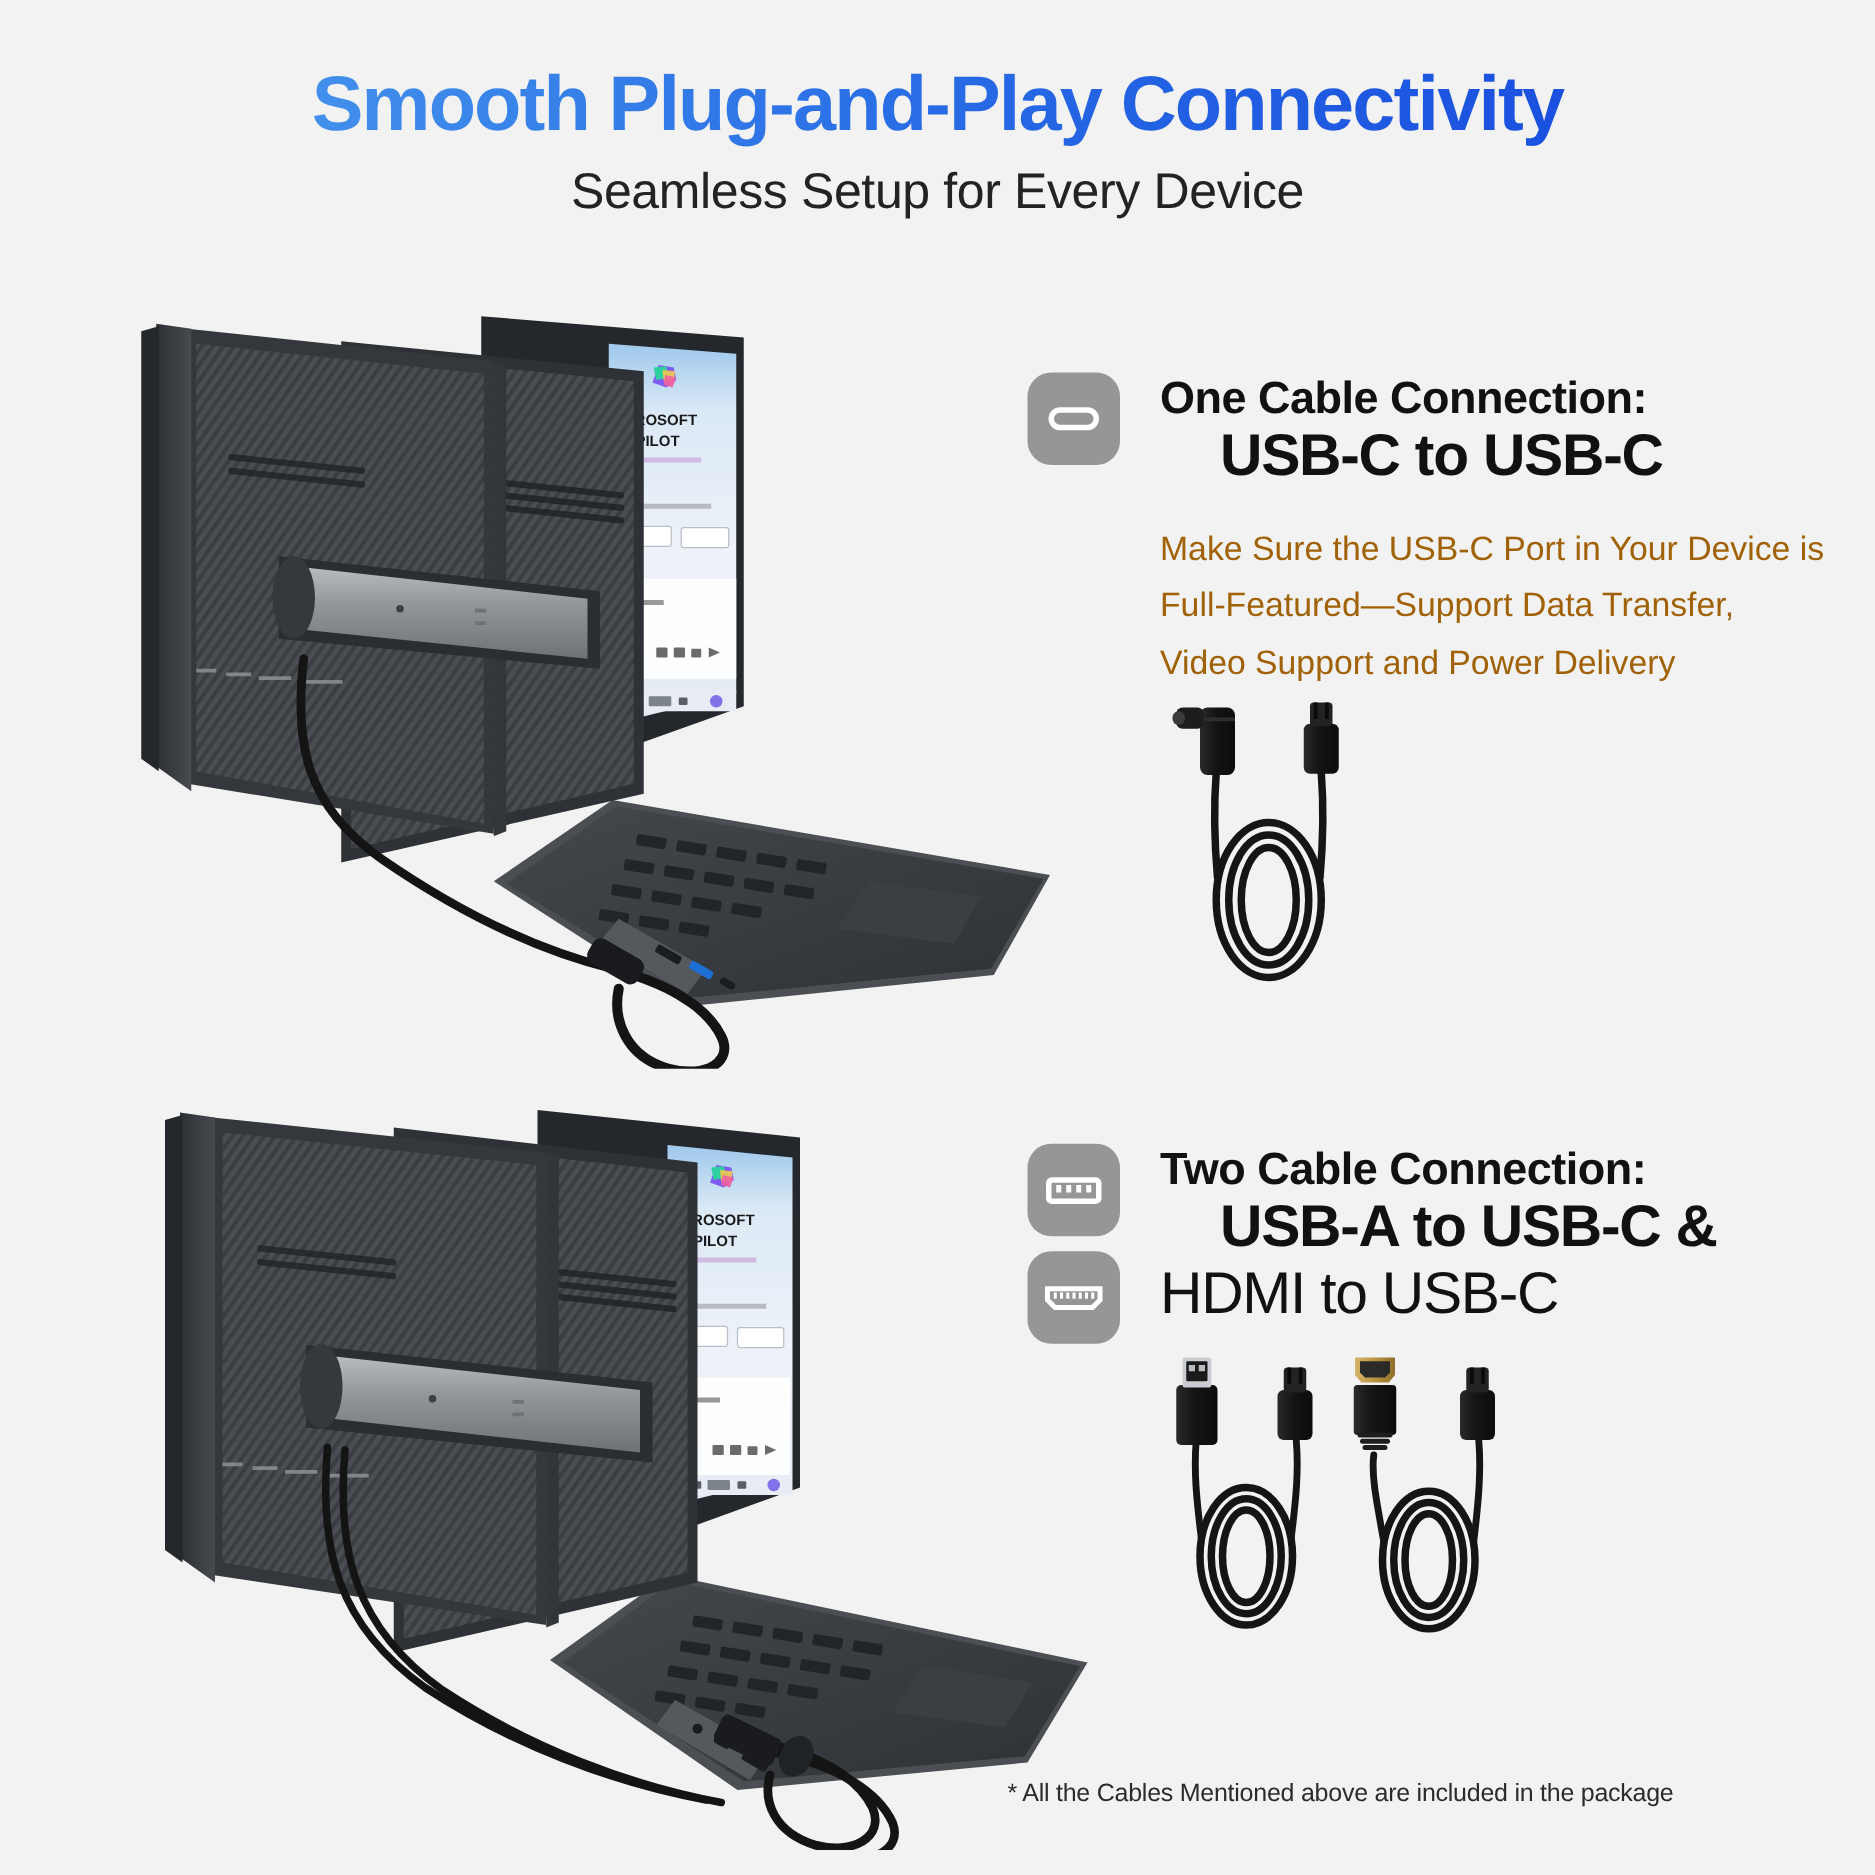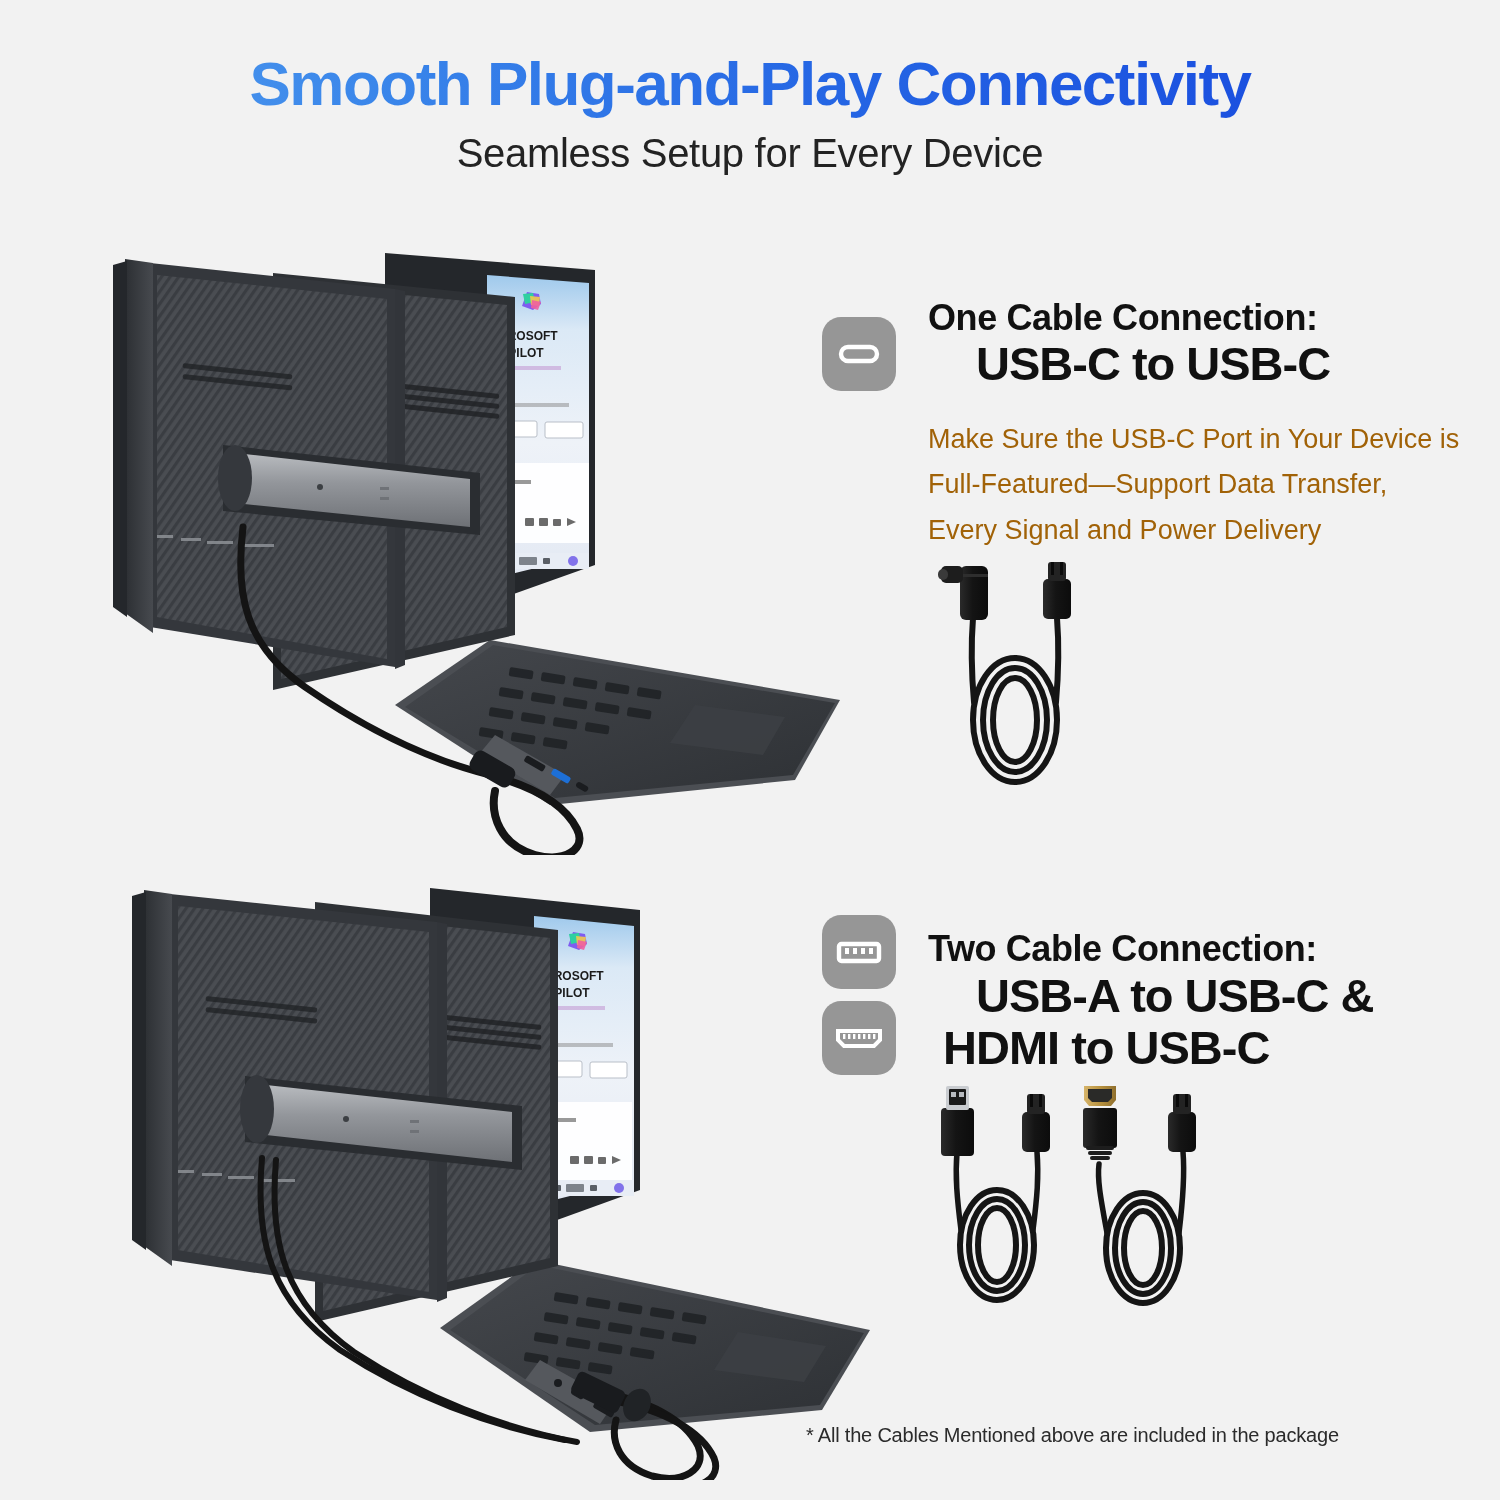--- a/index.html
+++ b/index.html
@@ -30,35 +30,35 @@
   .subtitle{
     margin:12px 0 0 0;
     font-size:40px;
     color:#232323;
     font-weight:400;
     letter-spacing:-0.3px;
   }
 
   
   .block{position:absolute;}
-  .block-head{display:flex;align-items:flex-end;}
+  .block-head{display:flex;align-items:flex-start;}
   .badge-col{display:flex;flex-direction:column;gap:12px;}
   .badge{
     width:74px;height:74px;border-radius:19px;background:#969696;
     display:flex;align-items:center;justify-content:center;flex:0 0 auto;
   }
   .headtext{margin-left:32px;}
   .head-line1{
     font-size:36px;font-weight:bold;color:#111;letter-spacing:-0.4px;line-height:1.12;
   }
   .head-line2{
     font-size:47px;font-weight:bold;color:#111;letter-spacing:-1px;line-height:1.12;white-space:nowrap;margin-left:48px;
   }
   .head-line3{
-    font-size:47px;font-weight:bold;color:#111;letter-spacing:-1px;line-height:1.12;white-space:nowrap;margin-left:15px;
+    font-size:47px;font-weight:normal;color:#111;letter-spacing:-1px;line-height:1.12;white-space:nowrap;
   }
   .body-text{
     font-size:27px;color:#a16207;line-height:1.68;margin-top:26px;font-weight:400;
   }
   .body-text div{white-space:nowrap;}
 
   .footnote{
     position:absolute;left:806px;top:1424px;
     font-size:20px;color:#2b2b2b;letter-spacing:-0.2px;white-space:nowrap;
   }
@@ -381,21 +381,21 @@
       </div>
       <div class="headtext">
         <div class="head-line1">One Cable Connection:</div>
         <div class="head-line2">USB-C to USB-C</div>
       </div>
     </div>
 
     <div class="body-text" style="margin-left:106px;">
       <div>Make Sure the USB-C Port in Your Device is</div>
       <div>Full-Featured—Support Data Transfer,</div>
-      <div>Every Signal and Power Delivery</div>
+      <div>Video Support and Power Delivery</div>
     </div>
   </div>
 
   <div class="cables" style="left:905px;top:552px;width:220px;height:250px;">
     <svg width="220" height="250" viewBox="0 0 220 250" xmlns="http://www.w3.org/2000/svg">
       <defs>
         <linearGradient id="plugG" x1="0" y1="0" x2="1" y2="0">
           <stop offset="0" stop-color="#2a2a2a"></stop>
             <stop offset="0.45" stop-color="#141414"></stop>
           <stop offset="1" stop-color="#0c0c0c"></stop>

